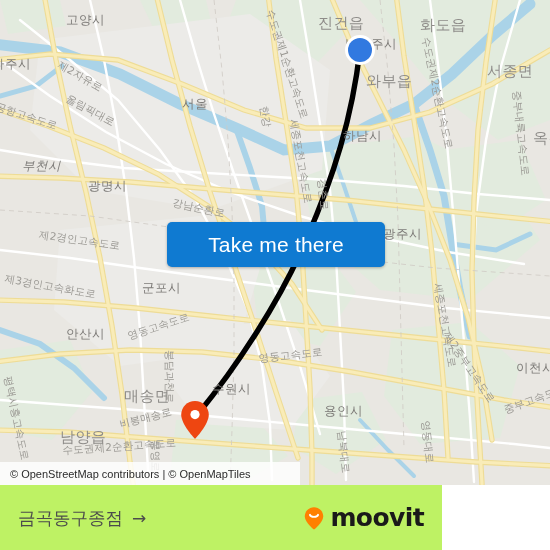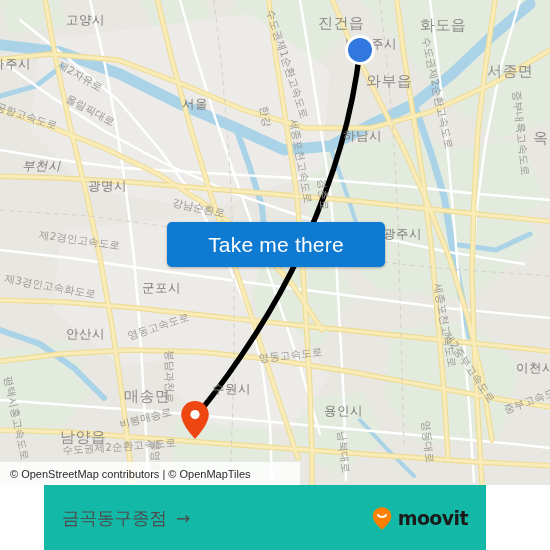--- a/index.html
+++ b/index.html
@@ -63,36 +63,36 @@
     background:rgba(255,255,255,.82);
     display:flex;align-items:center;
     padding-left:10px;box-sizing:border-box;
     color:#2b2b2b;font-size:11px;
     font-family:"Liberation Sans","DejaVu Sans",sans-serif;
     text-align:right;
   }
 
   
   .footer{
-    position:absolute;left:0;top:485px;width:442px;height:65px;background:#14b8a6;
-    display:flex;align-items:center;margin-left:44px;
+    position:absolute;left:0;top:485px;width:442px;height:65px;background:#bef264;
+    display:flex;align-items:center;
   }
   .caption{
     position:absolute;left:18px;top:0;height:65px;
     display:flex;align-items:center;gap:9px;
     color:#4c4c4c;font-size:17.5px;
     font-family:"DejaVu Sans","Liberation Sans",sans-serif;
   }
   .caption .arrow{font-size:17px;color:#4c4c4c;}
   .brand{
     position:absolute;right:18px;top:0;height:65px;
     display:flex;align-items:center;gap:3px;
   }
   .brand .wordmark{
-    color:#1a1a1a;font-size:19px;font-weight:bold;letter-spacing:-.6px;
+    color:#1a1a1a;font-size:25px;font-weight:bold;letter-spacing:-.6px;
     font-family:"DejaVu Sans","Liberation Sans",sans-serif;
   }
 </style>
 </head>
 <body>
 
 <div id="app">
 
   <div class="map">
 

